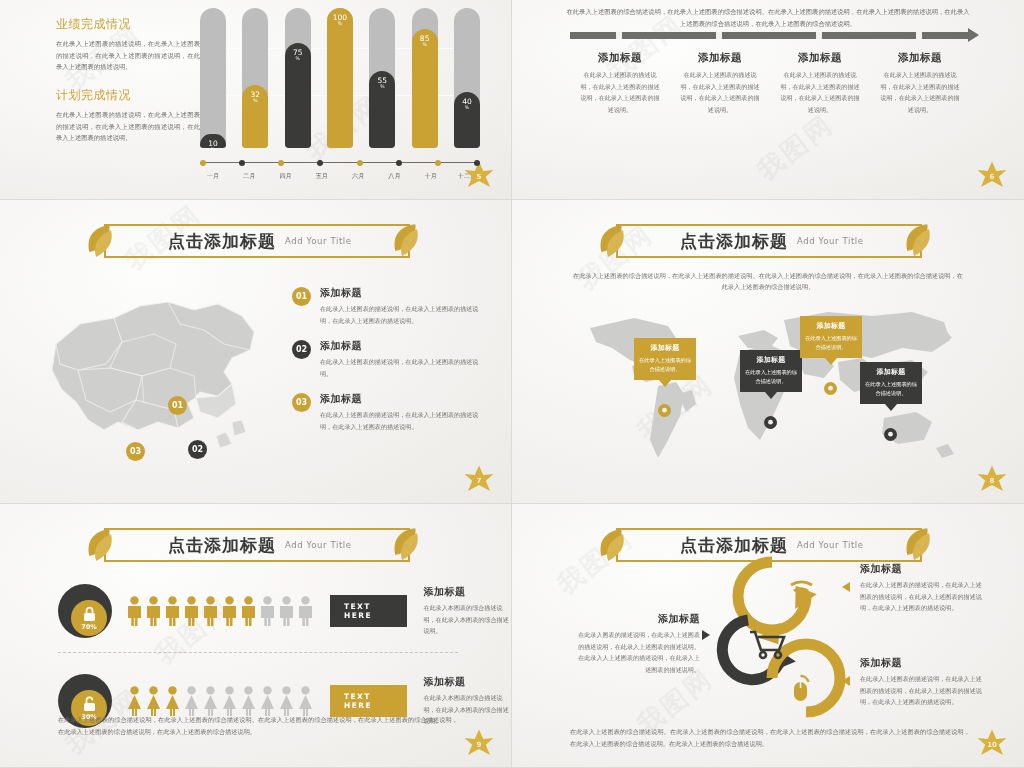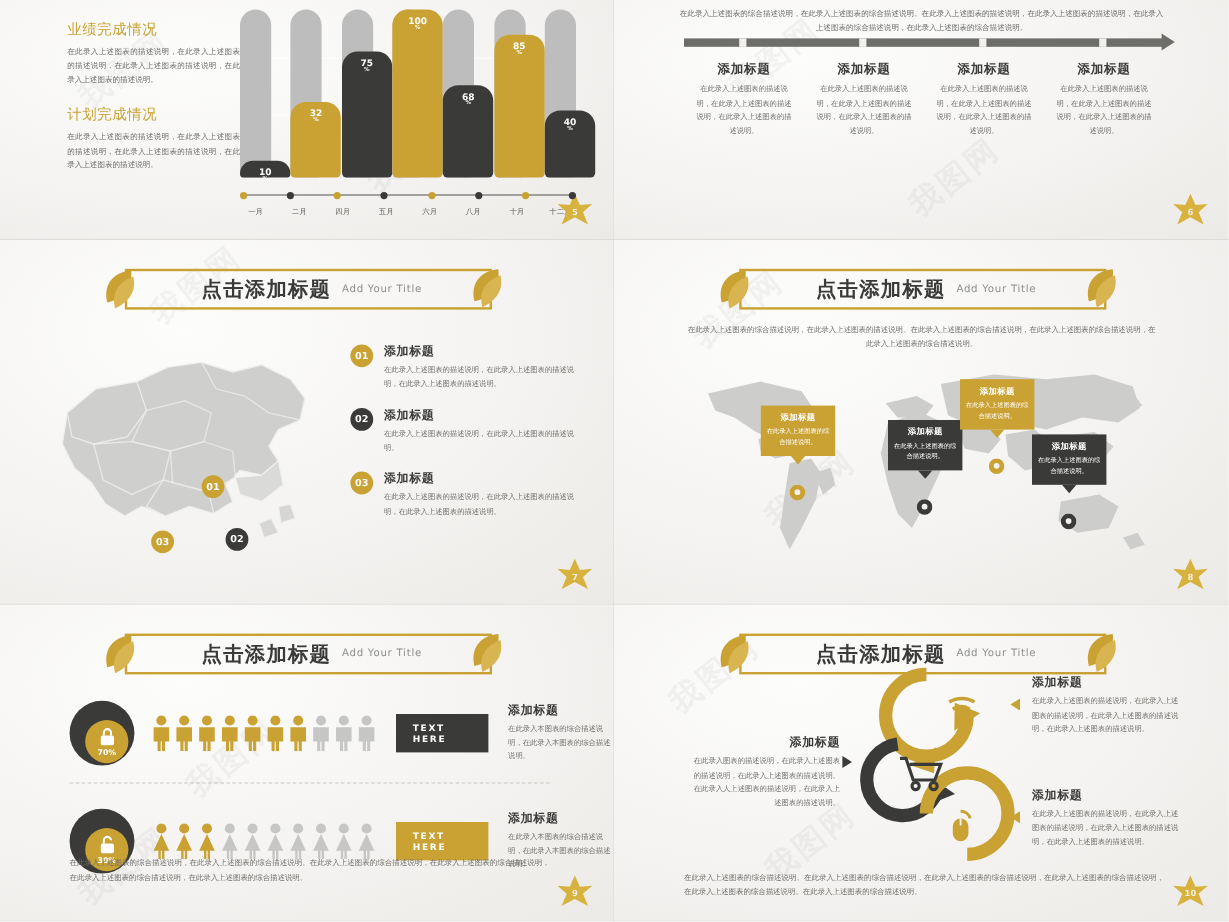--- a/index.html
+++ b/index.html
@@ -26,22 +26,22 @@
   
   .s5txt { position:absolute; left:56px; top:16px; width:144px; }
   .s5h { color:#c9a233; font-size:12px; font-weight:400; letter-spacing:.5px; }
   .s5p { color:#6e6e6b; font-size:6.3px; line-height:1.85; margin-top:5px; text-align:justify; }
   .s5h2 { margin-top:14px; }
   .bars { position:absolute; left:200px; top:8px; width:280px; height:140px; display:flex;
           justify-content:space-between; align-items:flex-end; }
   .bcol { position:relative; width:26px; height:140px; }
   .btrack { position:absolute; bottom:0; left:0; width:26px; height:140px;
             background:#bdbdbd; border-radius:13px 13px 4px 4px; }
-  .bfill { position:absolute; bottom:0; left:0; width:42px; border-radius:13px 13px 4px 4px;
-           color:#fff; text-align:center; font-weight:700; }
+  .bfill { position:absolute; bottom:0; left:0; width:26px; border-radius:13px 13px 4px 4px;
+           color:#fff; text-align:center; font-weight:400; }
   .bfill .v { display:block; font-size:7.5px; margin-top:5px; }
   .bfill .pc { display:block; font-size:4.6px; margin-top:-1px; }
   .gl { position:absolute; left:200px; width:280px; height:1px; background:rgba(255,255,255,.75); }
   .axis { position:absolute; left:200px; top:155px; width:280px; }
   .axline { position:absolute; top:7px; left:0; width:280px; height:1px; background:#6d6d6a; }
   .dots { position:relative; height:16px; display:flex; justify-content:space-between; align-items:center; }
   .dot { width:6px; height:6px; border-radius:50%; position:relative; z-index:2; }
   .mlabels { display:flex; justify-content:space-between; margin-top:1px; }
   .mlabels span { font-size:6.2px; color:#5d5d5a; width:26px; text-align:center; }
 
@@ -158,21 +158,21 @@
         <div class="bcol">
           <div class="btrack"></div>
           <div class="bfill" style="height:140px;background:#c9a233">
             <span class="v">100</span>
             <span class="pc">%</span>
           </div>
         </div>
         <div class="bcol">
           <div class="btrack"></div>
           <div class="bfill" style="height:77px;background:#3a3a38">
-            <span class="v">68</span>
+            <span class="v">55</span>
             <span class="pc">%</span>
           </div>
         </div>
         <div class="bcol">
           <div class="btrack"></div>
           <div class="bfill" style="height:119px;background:#c9a233">
             <span class="v">85</span>
             <span class="pc">%</span>
           </div>
         </div>

